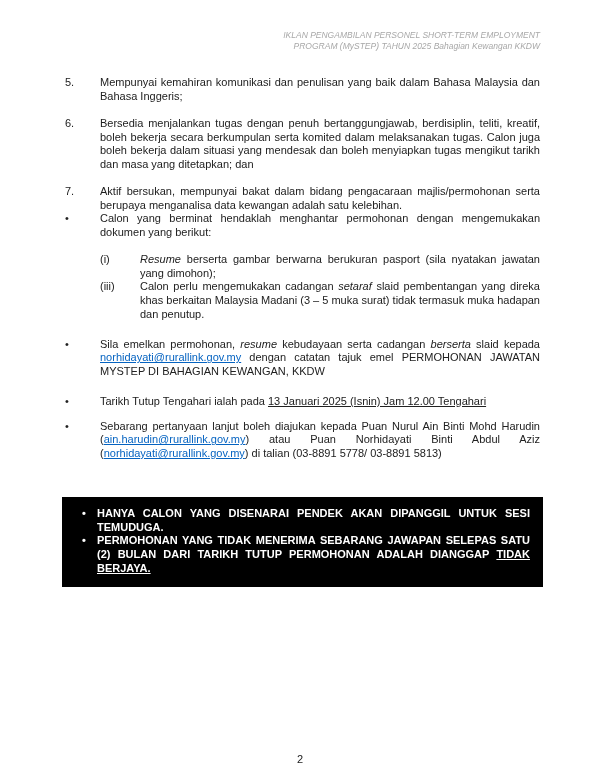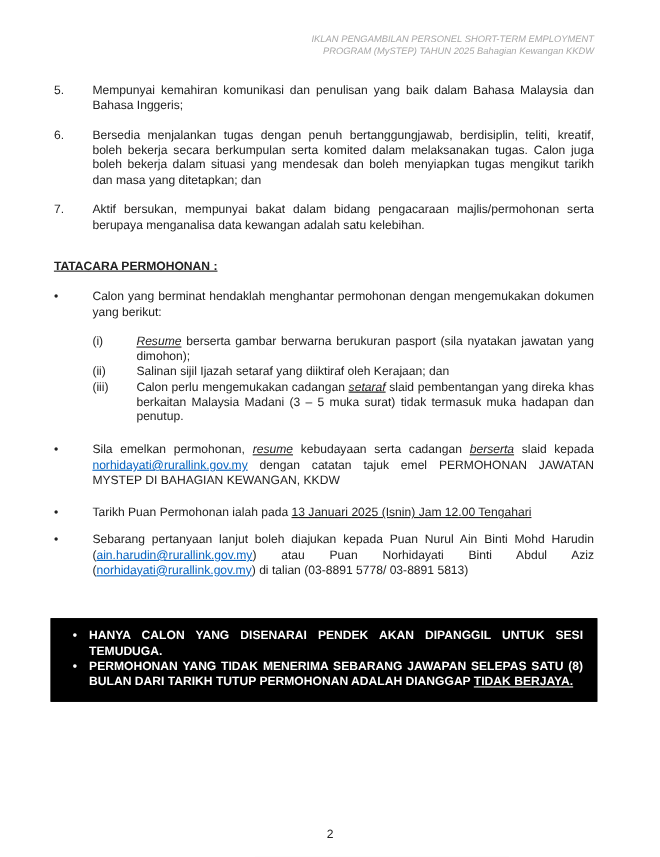--- a/index.html
+++ b/index.html
@@ -1,20 +1,20 @@
 <!DOCTYPE html>
 <html><head>
 <meta charset="utf-8">
 <title>MySTEP Recruitment Notice — Page 2</title>
 <style>
   html,body { margin:0; padding:0; background:#e8e8e8; }
   .page {
     width:600px; height:779px; margin:0 auto; background:#ffffff;
     box-sizing:border-box; position:relative;
-    padding:30px 60px 0 49px;
+    padding:30px 60px 0 65px;
     font-family:"Liberation Sans","DejaVu Sans",sans-serif;
     font-size:11px; line-height:1.25; color:#212121;
     overflow:hidden;
   }
   .doc-header {
     text-align:right; color:#a8a8a8; font-style:italic;
     font-size:8.5px; line-height:1.32; margin-bottom:24px;
   }
   .li { display:flex; }
   .li .marker { flex:0 0 35px; }
@@ -22,21 +22,21 @@
   .li .body { flex:1; text-align:justify; }
   .mb13 { margin-bottom:13px; }
   .heading {
     font-weight:bold; text-decoration:underline;
     margin:24px 0 14px 0;
   }
   .sublist { margin-left:35px; margin-bottom:16px; }
   .b2 { margin-bottom:16px; }
   .b3 { margin-bottom:11px; }
   .b { font-weight:normal; }
-  .i { font-style:italic;text-decoration:underline; }
+  .i { font-style:italic; }
   .u { text-decoration:underline; }
   a.link { color:#0563C1; text-decoration:underline; cursor:pointer; }
   .notice {
     background:#000000; color:#ffffff; font-weight:bold;
     margin:36px -3px 0 -3px;
     padding:9px 12px 10px 8px;
     border:1px solid #000;
   }
   .notice .li .marker { flex:0 0 26px; text-align:center; }
   .notice .li .body { text-align:justify; }
@@ -63,63 +63,58 @@
   <div class="li mb13">
     <div class="marker">6.</div>
     <div class="body"><span>Bersedia menjalankan tugas dengan penuh bertanggungjawab, berdisiplin, teliti, kreatif, boleh bekerja secara berkumpulan serta komited dalam melaksanakan tugas. Calon juga boleh bekerja dalam situasi yang mendesak dan boleh menyiapkan tugas mengikut tarikh dan masa yang ditetapkan; dan</span></div>
   </div>
 
   <div class="li">
     <div class="marker">7.</div>
     <div class="body"><span>Aktif bersukan, mempunyai bakat dalam bidang pengacaraan majlis/permohonan serta berupaya menganalisa data kewangan adalah satu kelebihan.</span></div>
   </div>
 
-  <div class="heading">TATACARA PERMOHONAN :</div>
 
   <div class="li mb13">
     <div class="marker">•</div>
     <div class="body"><span>Calon yang berminat hendaklah menghantar permohonan dengan mengemukakan dokumen yang berikut:</span></div>
   </div>
 
   <div class="sublist">
     <div class="li sub">
       <div class="marker">(i)</div>
       <div class="body"><span class="i">Resume</span><span> berserta gambar berwarna berukuran pasport (sila nyatakan jawatan yang dimohon);</span></div>
-    </div>
-    <div class="li sub">
-      <div class="marker">(ii)</div>
-      <div class="body"><span>Salinan sijil Ijazah setaraf yang diiktiraf oleh Kerajaan; dan</span></div>
     </div>
     <div class="li sub">
       <div class="marker">(iii)</div>
       <div class="body"><span>Calon perlu mengemukakan cadangan </span><span class="i">setaraf</span><span> slaid pembentangan yang direka khas berkaitan </span><span class="b">Malaysia Madani</span><span> (3 – 5 muka surat) tidak termasuk muka hadapan dan penutup.</span></div>
     </div>
   </div>
 
   <div class="li b2">
     <div class="marker">•</div>
     <div class="body"><span>Sila emelkan permohonan, </span><span class="i">resume</span><span> kebudayaan serta cadangan </span><span class="i">berserta</span><span> slaid kepada </span><a class="link" href="#">norhidayati@rurallink.gov.my</a><span> dengan catatan tajuk emel </span><span class="b">PERMOHONAN JAWATAN MYSTEP DI BAHAGIAN KEWANGAN, KKDW</span></div>
   </div>
 
   <div class="li b3">
     <div class="marker">•</div>
-    <div class="body"><span class="b">Tarikh Puan Permohonan ialah pada </span><span class="b u">13 Januari 2025 (Isnin) Jam 12.00 Tengahari</span></div>
+    <div class="body"><span class="b">Tarikh Tutup Tengahari ialah pada </span><span class="b u">13 Januari 2025 (Isnin) Jam 12.00 Tengahari</span></div>
   </div>
 
   <div class="li">
     <div class="marker">•</div>
     <div class="body"><span>Sebarang pertanyaan lanjut boleh diajukan kepada </span><span class="b">Puan Nurul Ain Binti Mohd Harudin</span><span> (</span><a class="link" href="#">ain.harudin@rurallink.gov.my</a><span>) atau </span><span class="b">Puan Norhidayati Binti Abdul Aziz</span><span> (</span><a class="link" href="#">norhidayati@rurallink.gov.my</a><span>) di talian (03-8891 5778/ 03-8891 5813)</span></div>
   </div>
 
   <div class="notice">
     <div class="li">
       <div class="marker">•</div>
       <div class="body"><span>HANYA CALON YANG DISENARAI PENDEK AKAN DIPANGGIL UNTUK SESI TEMUDUGA.</span></div>
     </div>
     <div class="li">
       <div class="marker">•</div>
-      <div class="body"><span>PERMOHONAN YANG TIDAK MENERIMA SEBARANG JAWAPAN SELEPAS SATU (8) BULAN DARI TARIKH TUTUP PERMOHONAN ADALAH DIANGGAP </span><span class="u">TIDAK BERJAYA.</span></div>
+      <div class="body"><span>PERMOHONAN YANG TIDAK MENERIMA SEBARANG JAWAPAN SELEPAS SATU (2) BULAN DARI TARIKH TUTUP PERMOHONAN ADALAH DIANGGAP </span><span class="u">TIDAK BERJAYA.</span></div>
     </div>
   </div>
 
   <div class="page-number">2</div>
 
 </div>
 
 </body></html>

